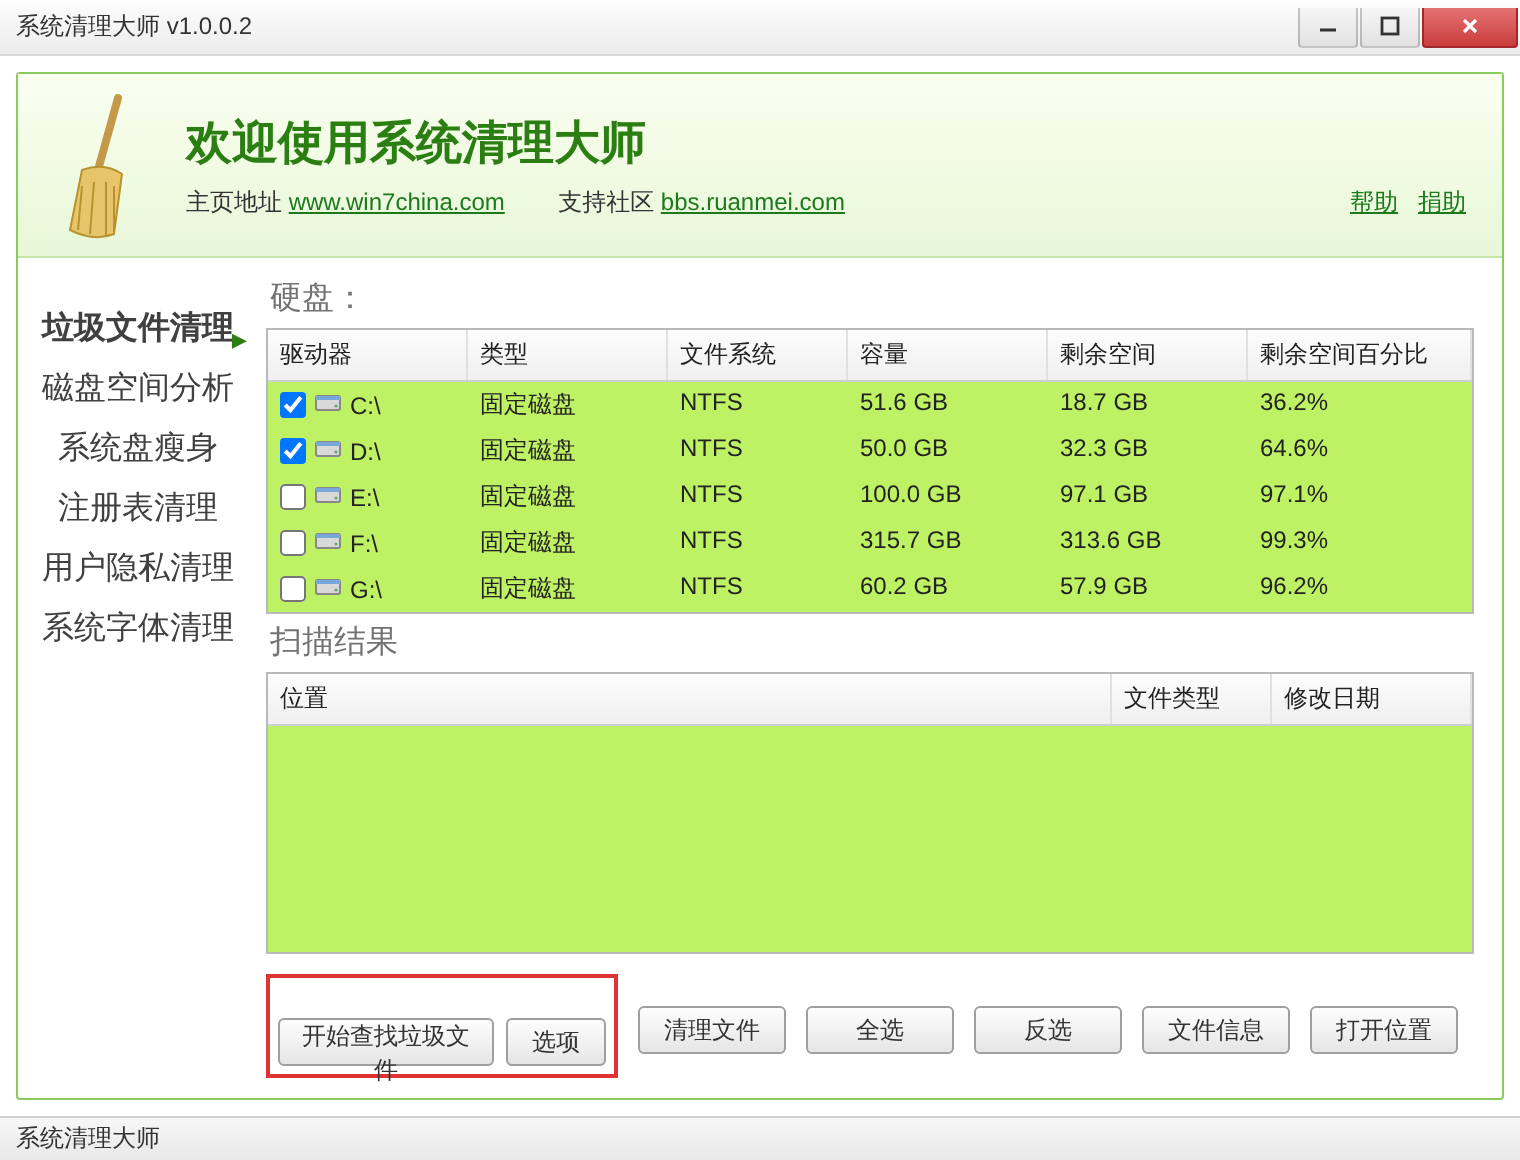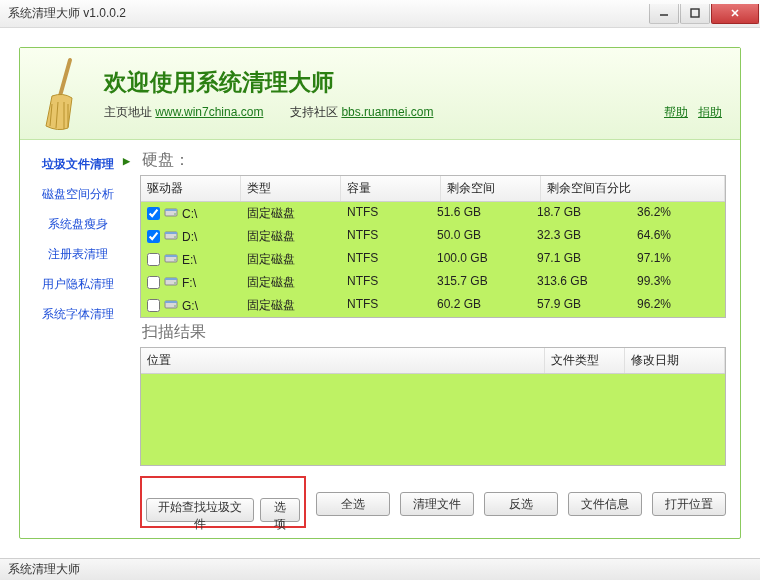--- a/index.html
+++ b/index.html
@@ -4,33 +4,33 @@
 <style>
 * { box-sizing: border-box; margin: 0; padding: 0; font-family: "Microsoft YaHei", "Segoe UI", Tahoma, sans-serif; }
 body { background: #fff; width: 760px; height: 580px; overflow: hidden; position: relative; }
 
 .titlebar { height: 28px; background: linear-gradient(#fdfdfd, #ececec); border-bottom: 1px solid #d9d9d9; display: flex; align-items: center; padding-left: 8px; font-size: 12px; color: #333; }
 .window-controls { margin-left: auto; display: flex; }
 .wc-btn { width: 30px; height: 20px; margin-right: 1px; border: 1px solid rgba(0,0,0,.2); border-top: none; background: linear-gradient(#f6f6f6,#e2e2e2); display: flex; align-items: center; justify-content: center; font-size: 10px; color: #333; border-radius: 0 0 2px 2px; }
 .wc-btn.close { width: 48px; background: linear-gradient(#e57373,#c93c3c); color:#fff; border-color:#a02828; }
 .wc-btn svg { width: 10px; height: 10px; }
 
-.outer { position:absolute; top:28px; left:0; right:0; bottom:22px; padding: 19px; }
+.outer { position:absolute; top:28px; left:0; right:0; bottom:22px; padding: 8px; }
 .panel { width:100%; height:100%; border: 1px solid #8bca5e; background:#fff; border-radius:2px; display:flex; flex-direction:column; }
 .header { height: 92px; background: linear-gradient(#fafff0,#e8f7d8); border-bottom:1px solid #c3e6a9; display:flex; align-items:center; padding: 0 18px; position:relative; }
 .broom { width: 50px; height: 76px; margin-right: 16px; }
 .header-text { display:flex; flex-direction:column; }
 .app-title { font-size: 23px; font-weight: bold; color:#2b7f12; margin-bottom: 6px; }
 .links-row { font-size: 12px; color:#333; }
 .links-row a, .top-links a { color:#1b7a1b; text-decoration: underline; cursor:pointer; }
 .top-links { position:absolute; right: 18px; bottom: 18px; font-size:12px; }
 
 .content { flex:1; display:flex; min-height:0; }
 .sidebar { width: 120px; padding: 16px 0 0 0; }
-.nav-item { display:flex; align-items:flex-start; justify-content:center; height: 30px; font-size: 12px; color:#1d4ed8; cursor:pointer; position:relative; }
+.nav-item { display:flex; align-items:flex-end; justify-content:center; height: 30px; font-size: 16px; color:#404040; cursor:pointer; position:relative; }
 .nav-item.active { font-weight: bold; }
 .nav-item.active::after { content:"▶"; font-size:9px; color:#2b7f12; position:absolute; right:6px; }
 
 .main { flex:1; padding: 10px 14px 10px 4px; display:flex; flex-direction:column; min-height:0; }
 .section-label { font-size:16px; color:#737373; margin: 0 0 4px 2px; }
 .listview { border:1px solid #b9b9b9; background:#bef264; font-size:12px; color:#222; }
 .lv-head { display:flex; background: linear-gradient(#fdfdfd,#efefef); border-bottom:1px solid #d0d0d0; }
 .lv-head > div { padding: 4px 6px; border-right:1px solid #e0e0e0; }
 .lv-body { }
 .lv-row { display:flex; padding: 1px 0; }
@@ -49,21 +49,21 @@
 .results { flex:1; margin-top:4px; display:flex; flex-direction:column; min-height:0; }
 .results .listview { flex:1; }
 .col-loc { flex:1; }
 .col-size { width:80px; }
 .col-ftype { width:80px; }
 .col-date { width:100px; }
 
 .button-row { display:flex; gap:10px; margin-top:10px; }
 .btn { height:24px; border:1px solid #9f9f9f; background:linear-gradient(#fdfdfd,#e6e6e6); font-size:12px; color:#333; border-radius:3px; padding: 0 10px; cursor:pointer;margin-top:16px; }
 .btn-main { width:108px; }
-.btn-opt { width:40px; }
+.btn-opt { width:50px; }
 .btn-reg { width:74px; }
 .highlight-box { display:flex; gap:6px; padding:4px; border:2px solid #e03434; }
 
 .statusbar { position:absolute; left:0; right:0; bottom:0; height:22px; background: linear-gradient(#f7f7f7,#e8e8e8); border-top:1px solid #cfcfcf; font-size:12px; color:#333; display:flex; align-items:center; padding-left:8px; }
 </style>
 </head>
 <body>
 
 <div class="titlebar">
   <span>系统清理大师 v1.0.0.2</span>
@@ -136,20 +136,21 @@
             <span>系统字体清理</span>
           </div>
       </div>
 
       <div class="main">
         <div class="section-label">硬盘：</div>
         <div class="listview">
           <div class="lv-head">
             <div class="col-drive">驱动器</div>
             <div class="col-type">类型</div>
+            <div class="col-fs">文件系统</div>
             <div class="col-cap">容量</div>
             <div class="col-free">剩余空间</div>
             <div class="col-pct">剩余空间百分比</div>
           </div>
           <div class="lv-body" id="disks-body">
               <div class="lv-row">
                 <div class="col-drive drive-cell">
                   <input type="checkbox" class="chk" checked="" style="">
                   <span class="drive-icon"><svg viewBox="0 0 14 12">
                       <rect x="1" y="3" width="12" height="7" rx="1" fill="#d9d9d9" stroke="#888"></rect>
@@ -241,22 +242,22 @@
             </div>
             <div class="lv-body"></div>
           </div>
         </div>
 
         <div class="button-row">
           <div class="highlight-box">
             <button class="btn btn-main">开始查找垃圾文件</button>
             <button class="btn btn-opt">选项</button>
           </div>
+          <button class="btn btn-reg">清理文件</button>
           <button class="btn btn-reg">全选</button>
-          <button class="btn btn-reg">清理文件</button>
           <button class="btn btn-reg">反选</button>
           <button class="btn btn-reg">文件信息</button>
           <button class="btn btn-reg">打开位置</button>
         </div>
       </div>
     </div>
   </div>
 </div>
 
 <div class="statusbar">

